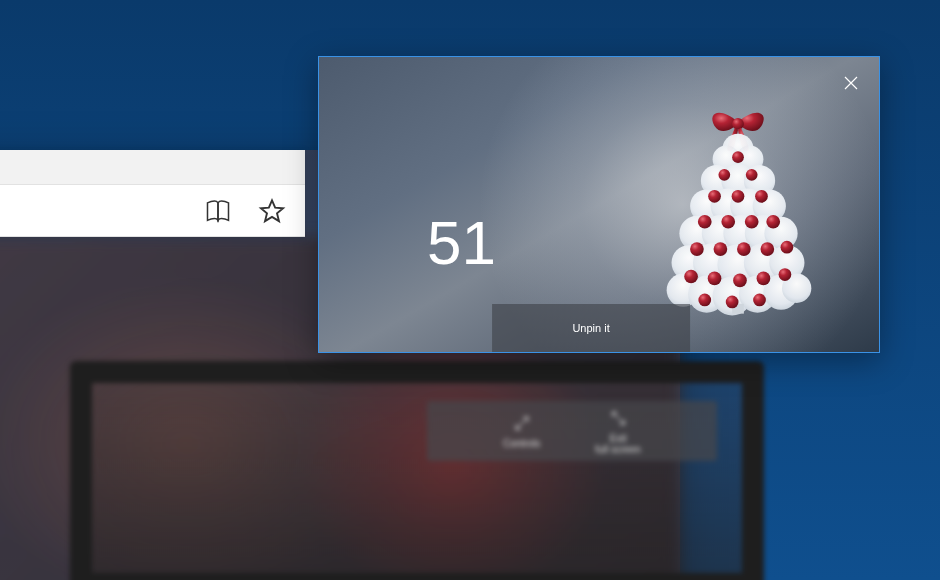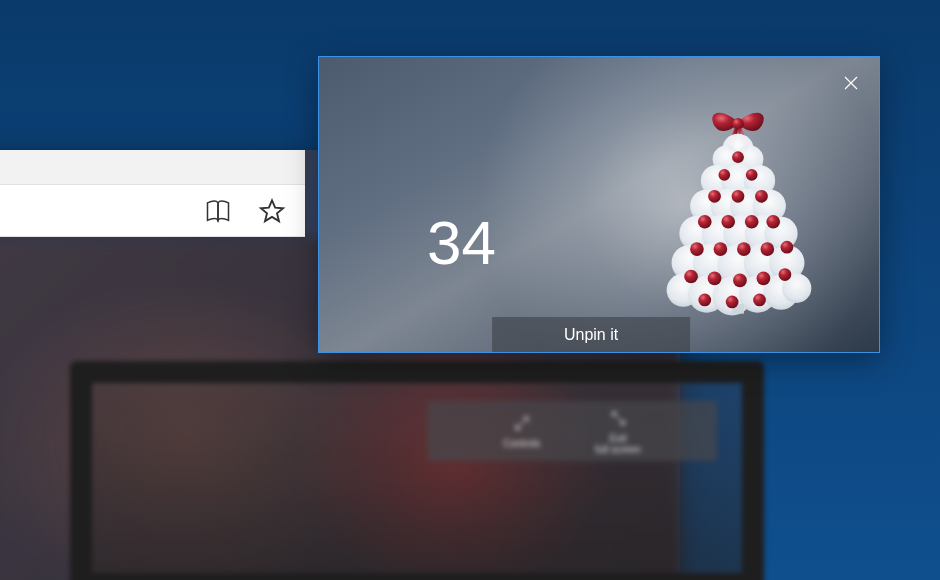--- a/index.html
+++ b/index.html
@@ -160,24 +160,24 @@
     font-weight: 300;
     color: #ffffff;
   }
 
   .widget .unpin {
     position: absolute;
     left: 50%;
     bottom: 0;
     transform: translateX(-54%);
     min-width: 198px;
-    height: 35px;
+    height: 48px;
     background: rgba(60,64,70,0.6);
     color: #fff;
-    font-size: 16px;
+    font-size: 11px;
     display: flex;
     align-items: center;
     justify-content: center;
     cursor: pointer;
   }
 
   
   .tree-wrap {
     position: absolute;
     right: 53px;
@@ -227,21 +227,21 @@
   </div>
 </div>
 
 <div class="widget">
   <div class="close">
     <svg viewBox="0 0 24 24" fill="none" stroke="currentColor" stroke-width="1.6">
       <path d="M4 4 L20 20 M20 4 L4 20"></path>
     </svg>
   </div>
 
-  <div class="count">34</div>
+  <div class="count">51</div>
 
   <div class="tree-wrap">
     <svg viewBox="0 0 180 220">
       <defs>
         <radialGradient id="orn" cx="35%" cy="30%" r="70%">
           <stop offset="0%" stop-color="#e86d78"></stop>
           <stop offset="40%" stop-color="#b42334"></stop>
           <stop offset="100%" stop-color="#6d0f1b"></stop>
         </radialGradient>
         <radialGradient id="fluff" cx="50%" cy="35%" r="70%">

